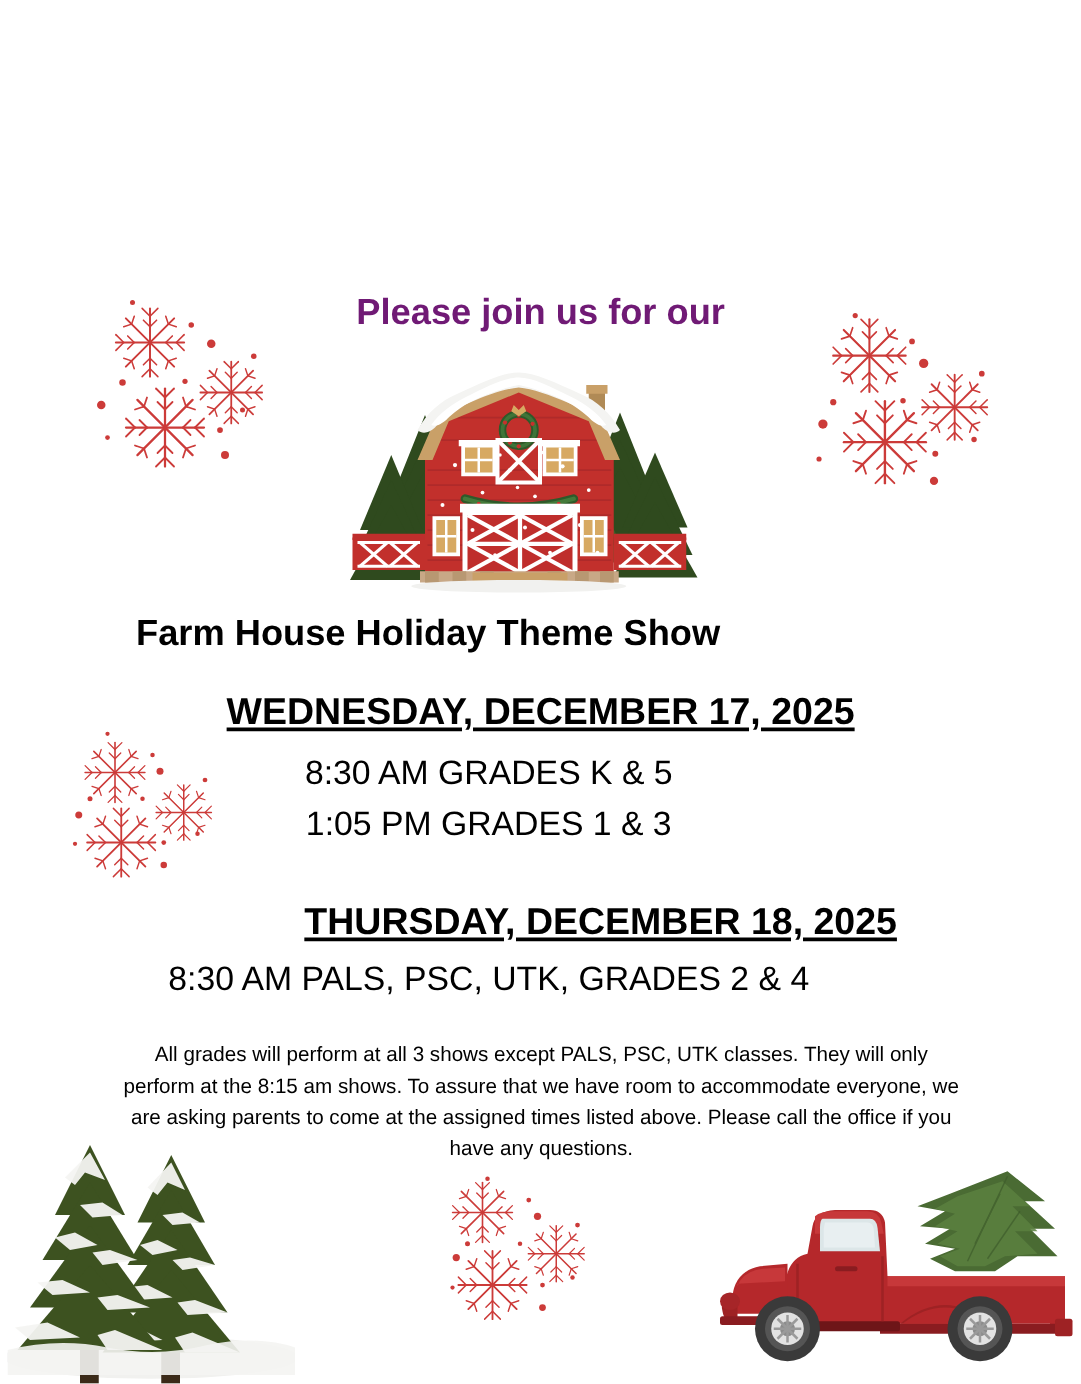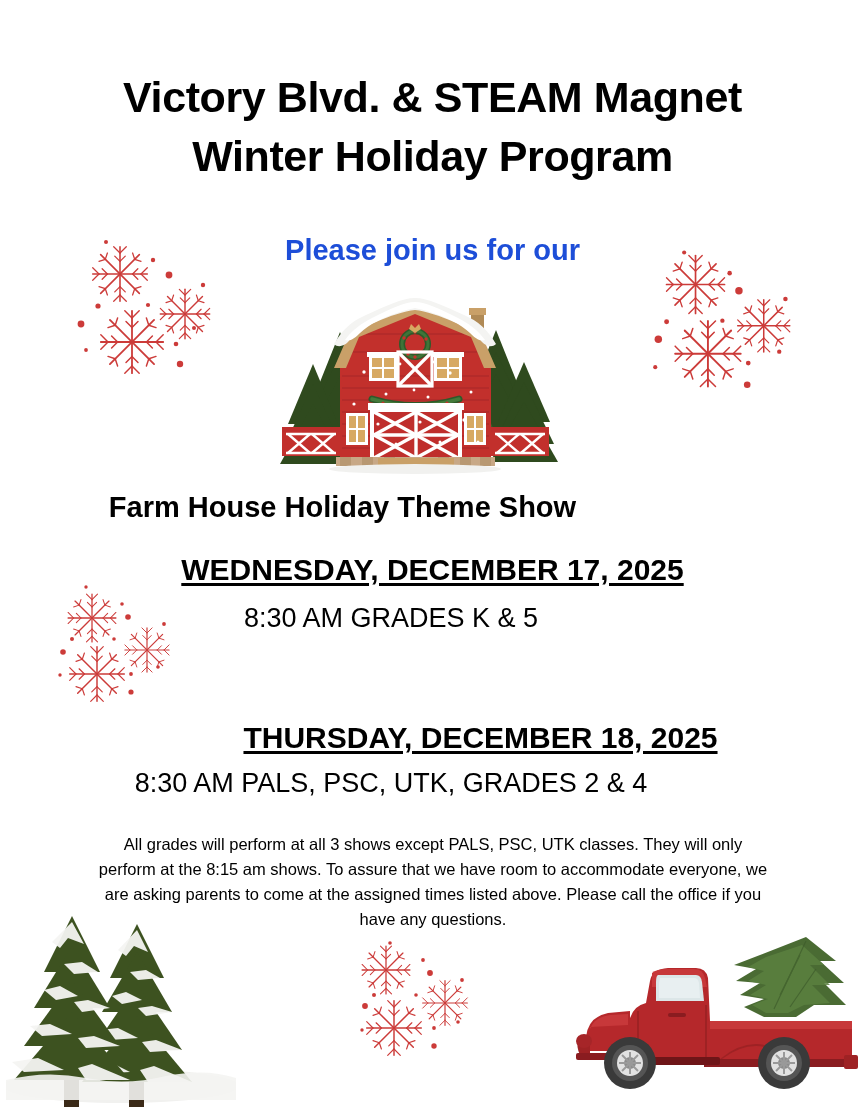--- a/index.html
+++ b/index.html
@@ -33,21 +33,21 @@
     font-stretch: condensed;
   }
   .subtitle {
     position: absolute;
     left: 0;
     top: 234px;
     width: 865px;
     text-align: center;
     font-size: 29px;
     font-weight: 700;
-    color: #1d4ed8;
+    color: #701a75;
   }
   .theme-line {
     position: absolute;
     left: 0;
     top: 491px;
     width: 685px;
     text-align: center;
     font-size: 29px;
     font-weight: 700;
     color: #000000;
@@ -108,24 +108,20 @@
   #pines { position: absolute; left: 6px; top: 900px; }
 
   
   #truck { position: absolute; left: 568px; top: 925px; }
 </style>
 </head>
 <body>
 
 <div id="flyer">
 
-  <div class="title">
-    <div>Victory Blvd. &amp; STEAM Magnet</div>
-    <div>Winter Holiday Program</div>
-  </div>
 
   <div class="subtitle">Please join us for our</div>
 
   <div class="flake-cluster" id="flakes-top-left">
     <svg width="150" height="150" viewBox="0 0 150 150" aria-hidden="true">
       <g stroke="#CC3B39" stroke-width="1.5" fill="none" stroke-linecap="round">
 
         <g transform="translate(48,42) scale(1.05)">
           <g>
             <line x1="0" y1="-26" x2="0" y2="26"></line>
@@ -672,20 +668,21 @@
           <circle cx="8" cy="93" r="1.7"></circle>
           <circle cx="79" cy="92" r="1.9"></circle>
         <circle cx="79" cy="110" r="2.6"></circle>
           <circle cx="106" cy="85" r="1.8"></circle>
       </g>
     </svg>
   </div>
 
   <div class="date-heading" id="date-wed">WEDNESDAY, DECEMBER 17, 2025</div>
   <div class="time-line" id="wed-time-1">8:30 AM GRADES K &amp; 5</div>
+  <div class="time-line" id="wed-time-2">1:05 PM GRADES 1 &amp; 3</div>
 
   <div class="date-heading" id="date-thu">THURSDAY, DECEMBER 18, 2025</div>
   <div class="time-line" id="thu-time-1">8:30 AM PALS, PSC, UTK, GRADES 2 &amp; 4</div>
 
   <div class="note">All grades will perform at all 3 shows except PALS, PSC, UTK classes. They will only perform at the 8:15 am shows. To assure that we have room to accommodate everyone, we are asking parents to come at the assigned times listed above.  Please call the office if you have any questions.</div>
 
   <div id="pines">
     <svg width="230" height="207" viewBox="0 0 230 207" aria-hidden="true">
 
       <ellipse cx="115" cy="186" rx="118" ry="17" fill="#F1F1EF"></ellipse>

